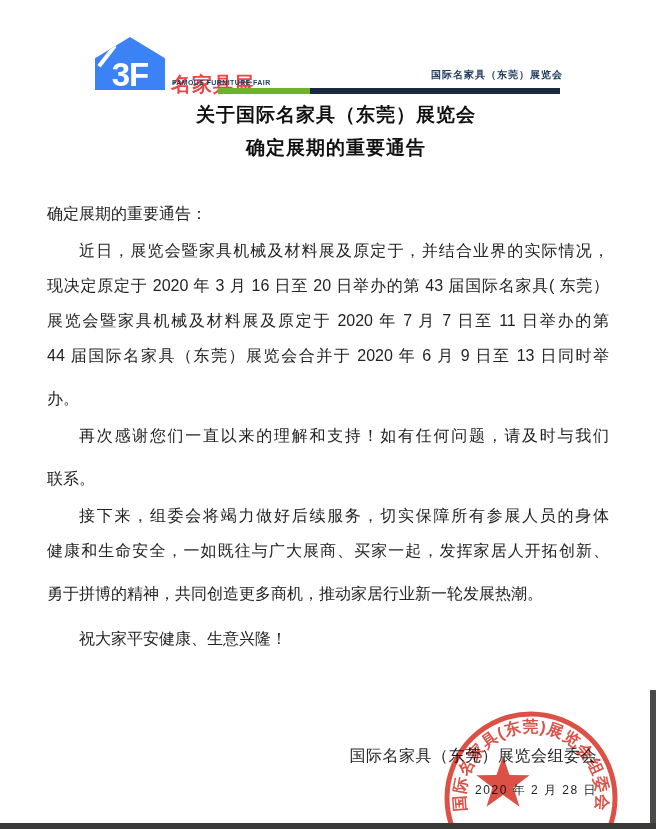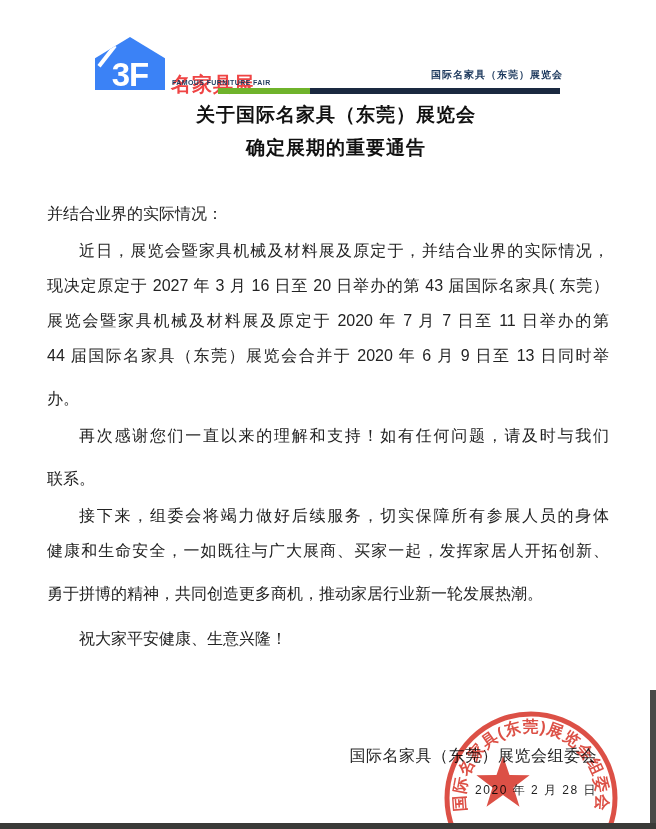--- a/index.html
+++ b/index.html
@@ -81,26 +81,26 @@
     <span class="seg-green"></span>
     <span class="seg-navy"></span>
   </div>
 
   <div class="title-block">
     <div class="title-line">关于国际名家具（东莞）展览会</div>
     <div class="title-line">确定展期的重要通告</div>
   </div>
 
   <div class="body-block">
-    <div class="line para">并结合业界的实际情况：</div>
+    <div class="line para">确定展期的重要通告：</div>
 
 
     <div class="para">
       <div class="jline indent">近日，展览会暨家具机械及材料展及原定于，并结合业界的实际情况，</div>
-      <div class="jline">现决定原定于 2027 年 3 月 16 日至 20 日举办的第 43 届国际名家具( 东莞）</div>
+      <div class="jline">现决定原定于 2020 年 3 月 16 日至 20 日举办的第 43 届国际名家具( 东莞）</div>
       <div class="jline">展览会暨家具机械及材料展及原定于 2020 年 7 月 7 日至 11 日举办的第</div>
       <div class="jline">44 届国际名家具（东莞）展览会合并于 2020 年 6 月 9 日至 13 日同时举</div>
       <div class="line">办。</div>
     </div>
 
     <div class="para">
       <div class="jline indent">再次感谢您们一直以来的理解和支持！如有任何问题，请及时与我们</div>
       <div class="line">联系。</div>
     </div>
 

